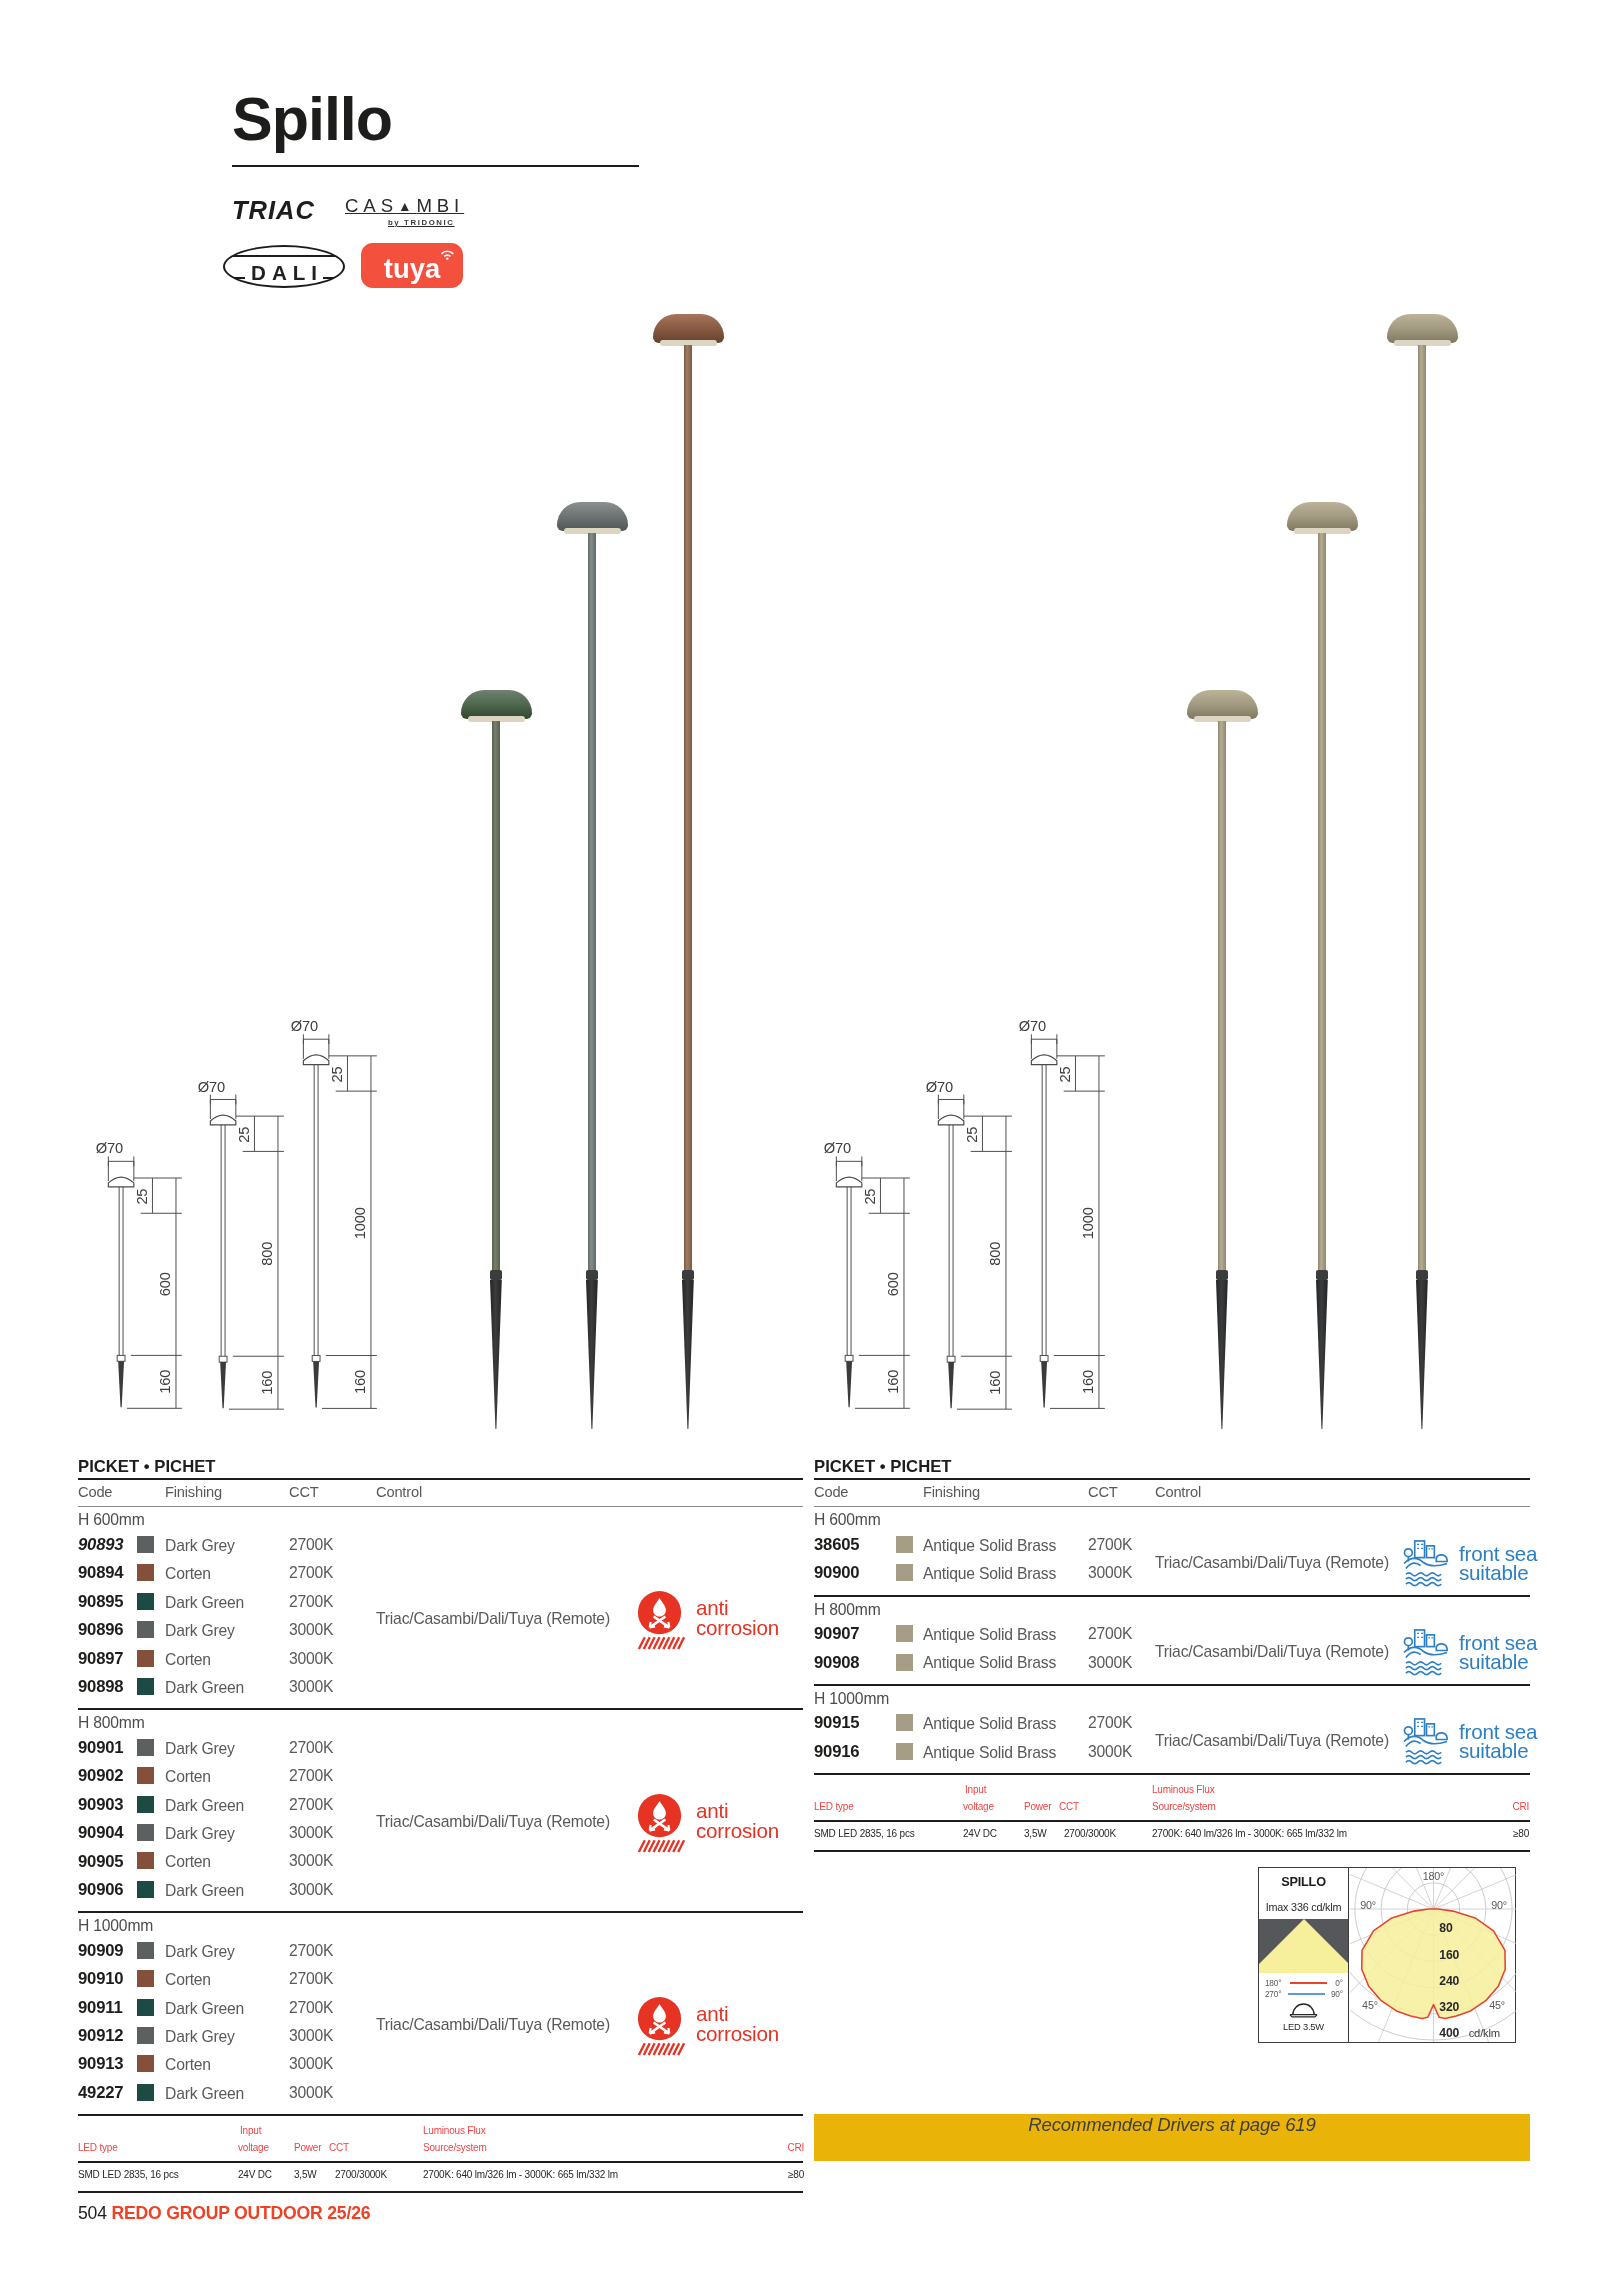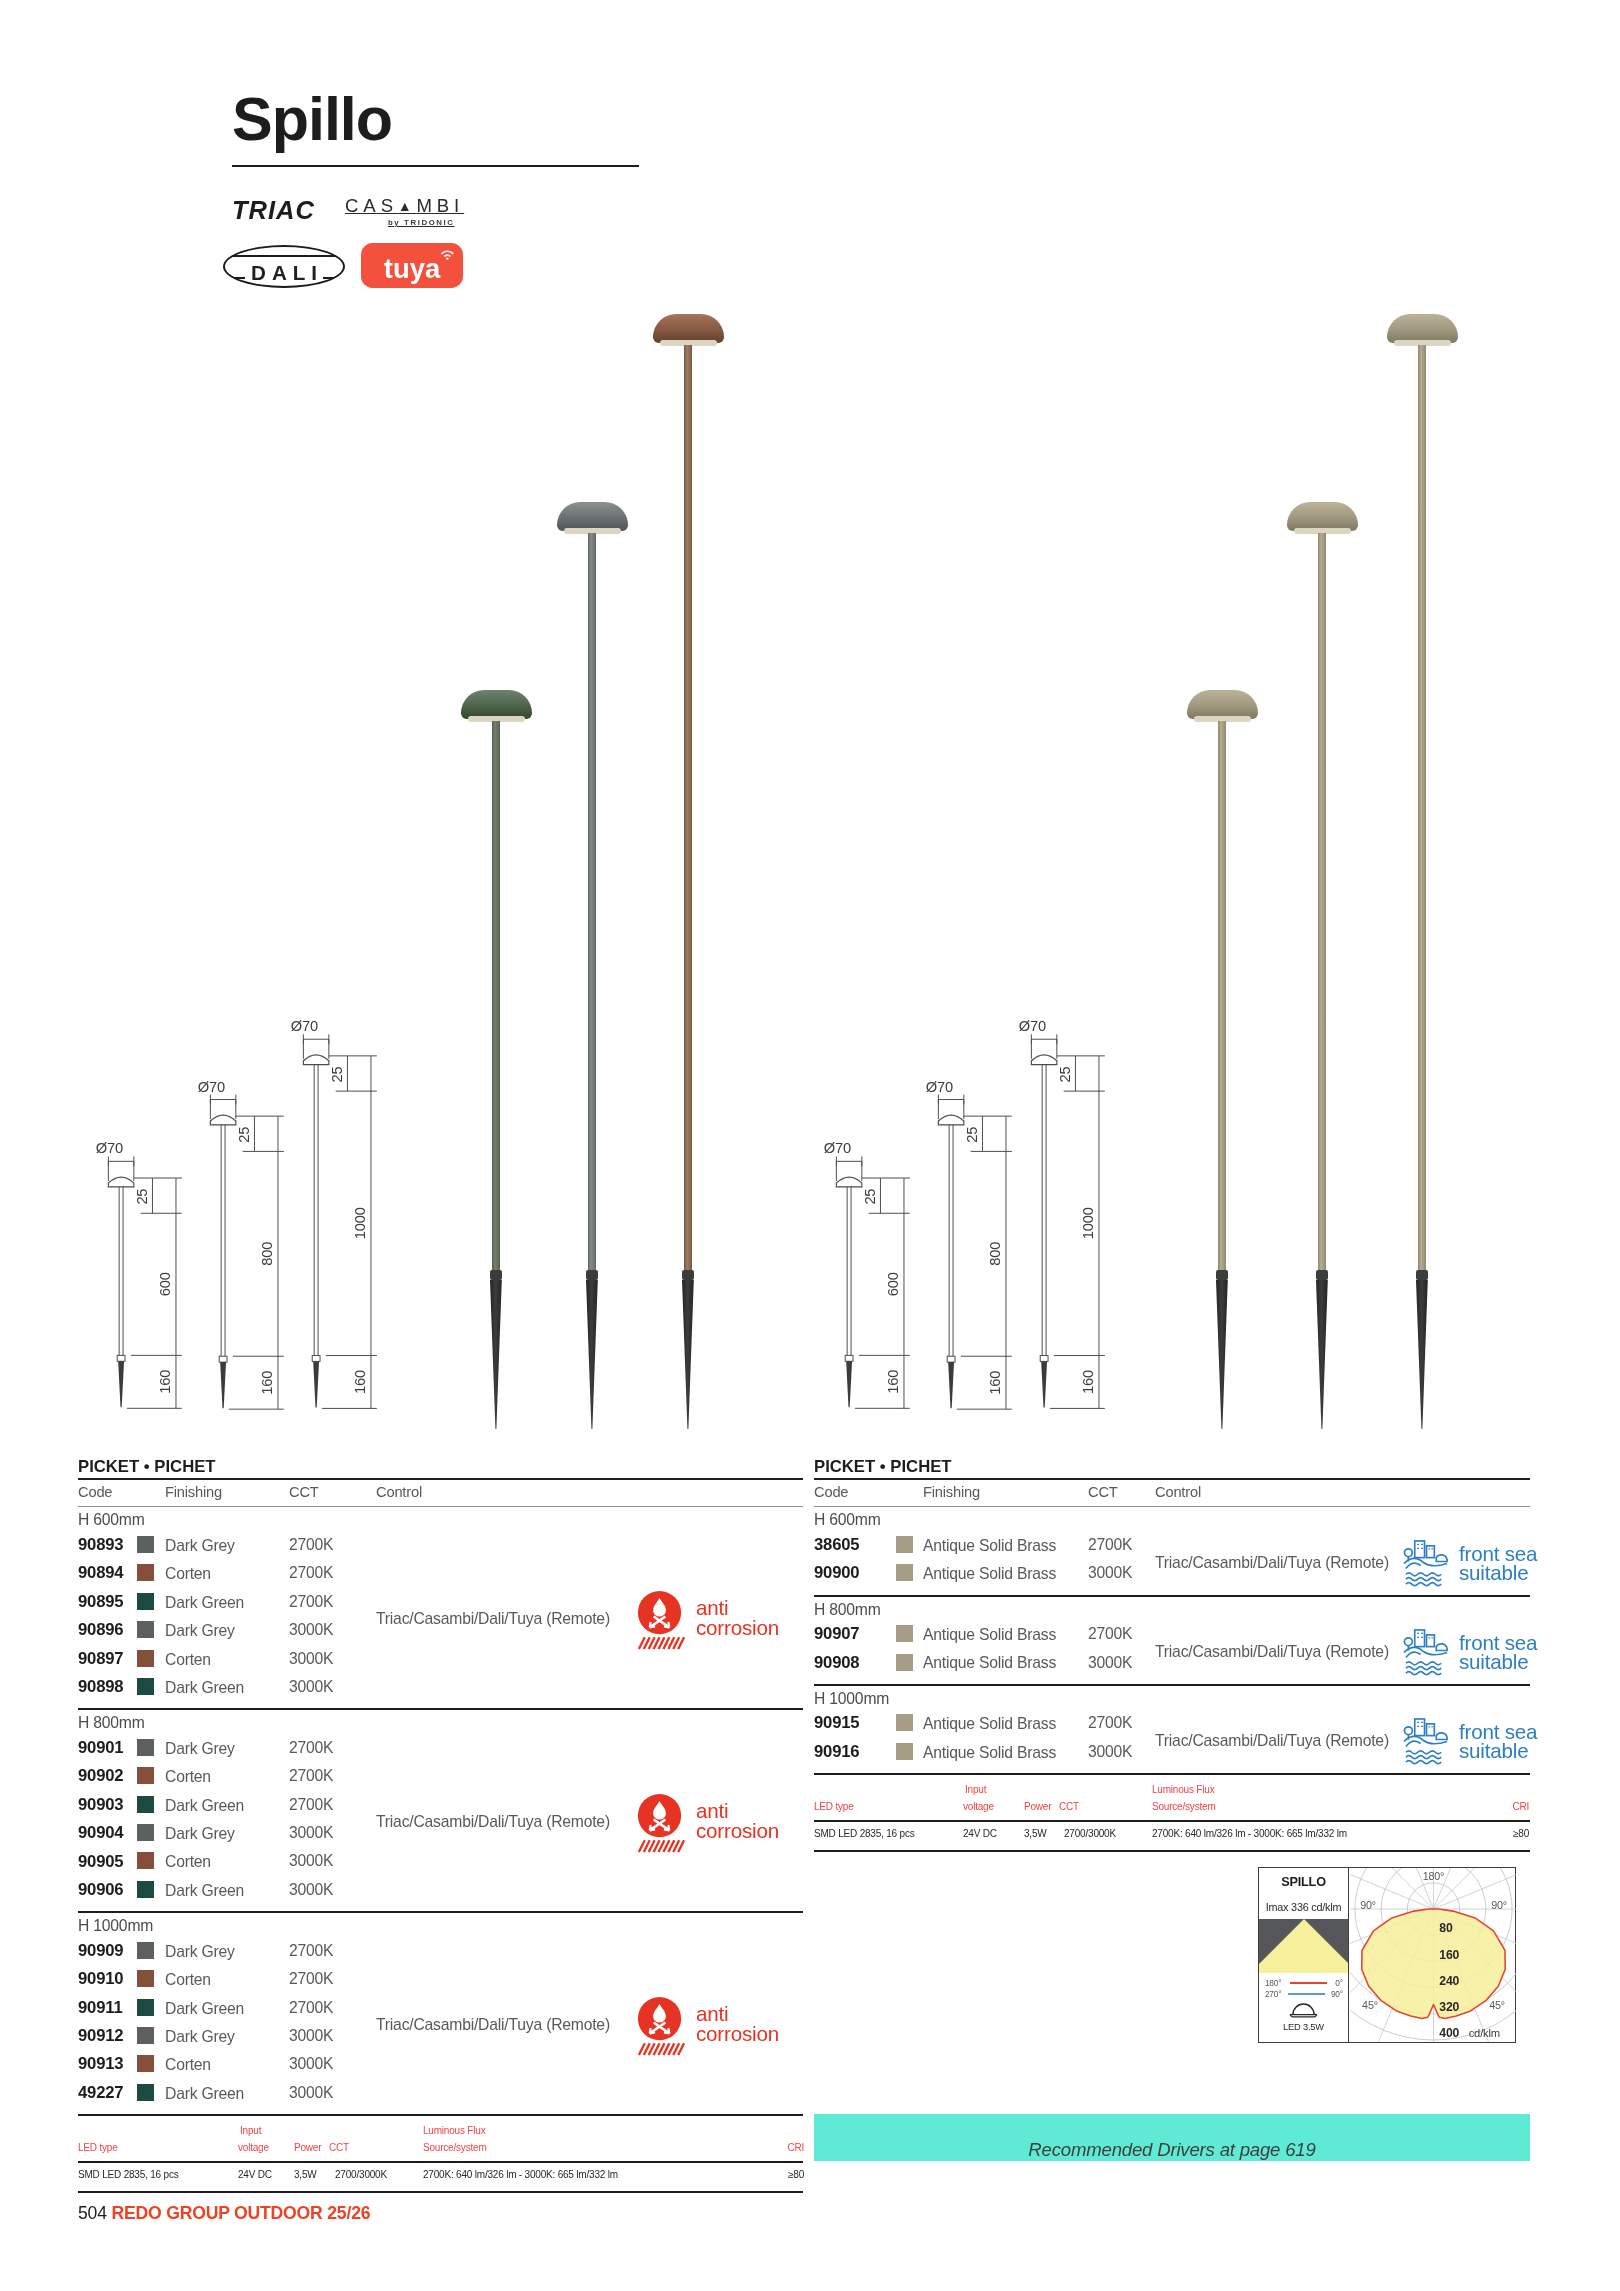--- a/index.html
+++ b/index.html
@@ -41,21 +41,21 @@
   .beam-tri{position:absolute;left:0;top:0;width:0;height:0;border-left:45px solid transparent;border-right:45px solid transparent;border-bottom:45px solid #f6ef9b;}
   .beam-floor{position:absolute;left:0;top:96px;width:89px;height:8.8px;background:#f6ef9b;}
   .ph-legend{position:absolute;left:5.9px;top:110px;width:78px;font-size:8.3px;color:#58595b;}
   .lrow{display:flex;align-items:center;justify-content:space-between;height:10.8px;}
   .lrow i{display:block;width:37px;height:2px;}
   .lred{background:#e8432e;}
   .lblue{background:#5b9bd5;}
   .ph-led-icon{position:absolute;left:29px;top:135px;}
   .ph-led{position:absolute;left:0;top:154px;width:100%;text-align:center;font-size:9.3px;color:#28282a;}
   
-  .note{position:absolute;left:814px;top:2114px;width:716px;height:47px;background:#5eead4;display:flex;align-items:flex-end;justify-content:center;}
+  .note{position:absolute;left:814px;top:2114px;width:716px;height:47px;background:#eab308;display:flex;align-items:flex-start;justify-content:center;}
   .note span{font-size:18.6px;font-style:italic;color:#3f3f3e;}
   .footer{position:absolute;left:78px;top:2203px;font-size:17.6px;color:#1d1d1b;}
   .footer b{color:#ef4123;font-weight:800;}
   svg{font-family:"Liberation Sans", sans-serif;}
 </style>
 </head>
 <body>
 
 <div class="page">
 
@@ -247,21 +247,21 @@
     </div>
   <div id="tables">
       <span class="t-heading" style="position: absolute; left: 78px; top: 1457px; white-space: nowrap;">PICKET • PICHET</span>
       <div style="position: absolute; left: 78px; top: 1478px; width: 725px; height: 2px; background: rgb(29, 29, 27);"></div>
       <span class="colhdr" style="position: absolute; left: 78px; top: 1484px; white-space: nowrap;">Code</span>
       <span class="colhdr" style="position: absolute; left: 165px; top: 1484px; white-space: nowrap;">Finishing</span>
       <span class="colhdr" style="position: absolute; left: 289px; top: 1484px; white-space: nowrap;">CCT</span>
       <span class="colhdr" style="position: absolute; left: 376px; top: 1484px; white-space: nowrap;">Control</span>
       <div style="position: absolute; left: 78px; top: 1506px; width: 725px; height: 1px; background: rgb(138, 139, 141);"></div>
       <span class="sec-label" style="position: absolute; left: 78px; top: 1511px; white-space: nowrap;">H 600mm</span>
-      <span class="code" style="position: absolute; left: 78px; top: 1535px; white-space: nowrap;">90893</span>
+      <span class="code" style="position: absolute; left: 78px; top: 1535px; white-space: nowrap; font-style: italic;">90893</span>
       <div style="position: absolute; left: 137px; top: 1536px; width: 16.7px; height: 16.7px; background: rgb(93, 96, 96);"></div>
       <span class="fin" style="position: absolute; left: 165px; top: 1537px; white-space: nowrap;">Dark Grey</span>
       <span class="cct" style="position: absolute; left: 289px; top: 1536px; white-space: nowrap;">2700K</span>
       <span class="code" style="position: absolute; left: 78px; top: 1563px; white-space: nowrap;">90894</span>
       <div style="position: absolute; left: 137px; top: 1564px; width: 16.7px; height: 16.7px; background: rgb(132, 80, 58);"></div>
       <span class="fin" style="position: absolute; left: 165px; top: 1565px; white-space: nowrap;">Corten</span>
       <span class="cct" style="position: absolute; left: 289px; top: 1564px; white-space: nowrap;">2700K</span>
       <span class="code" style="position: absolute; left: 78px; top: 1592px; white-space: nowrap;">90895</span>
       <div style="position: absolute; left: 137px; top: 1593px; width: 16.7px; height: 16.7px; background: rgb(29, 74, 66);"></div>
       <span class="fin" style="position: absolute; left: 165px; top: 1594px; white-space: nowrap;">Dark Green</span>

